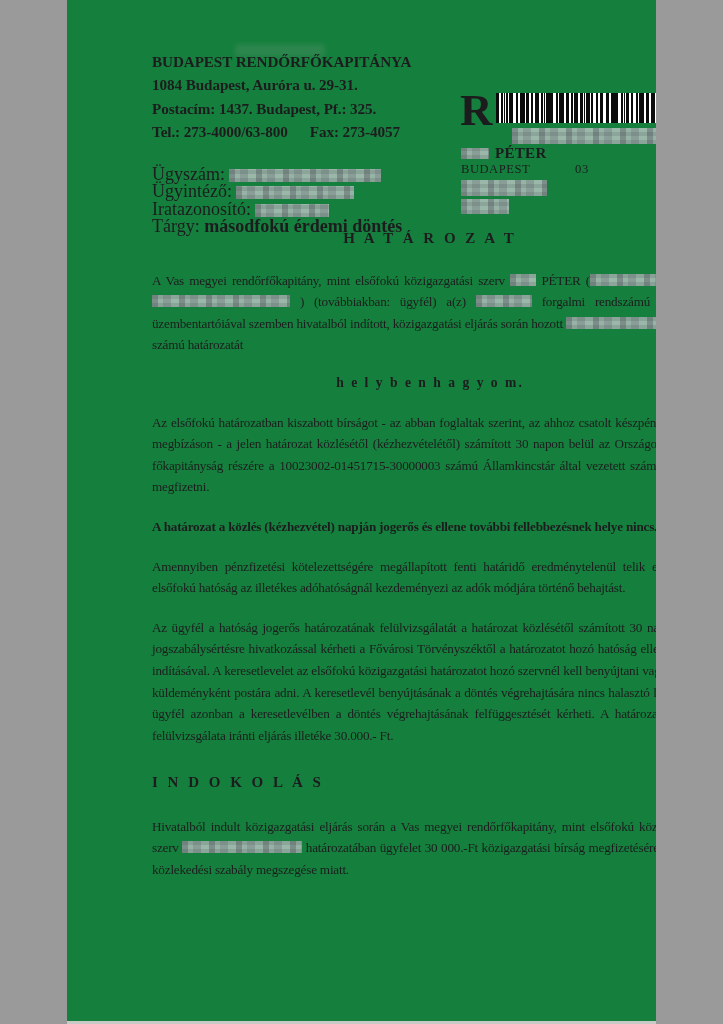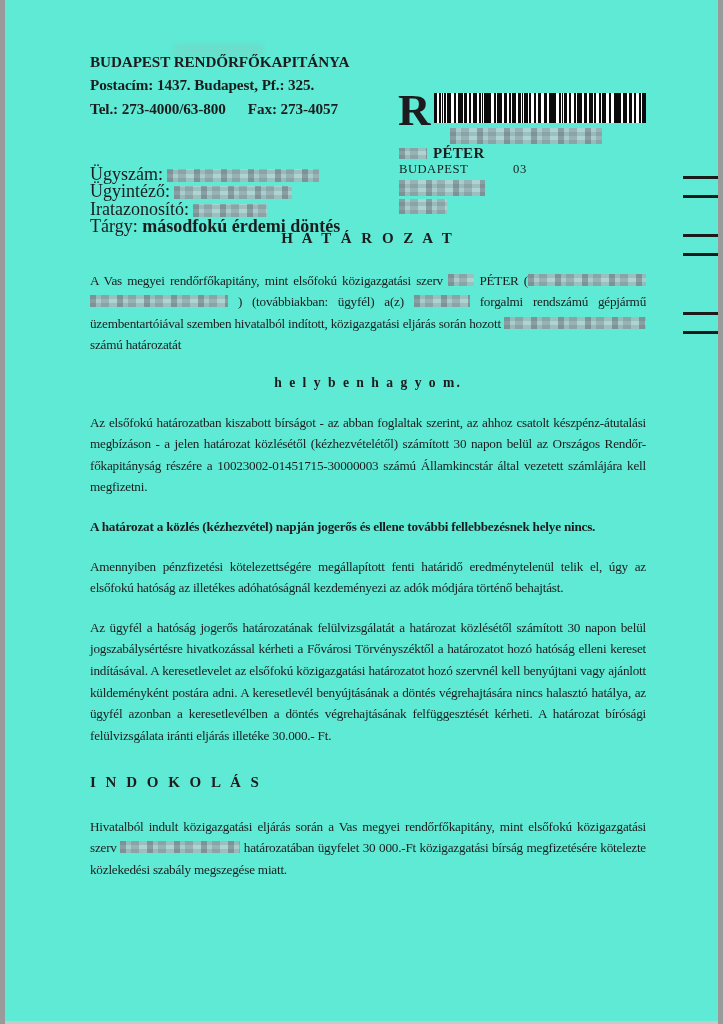--- a/index.html
+++ b/index.html
@@ -1,21 +1,21 @@
 <!DOCTYPE html>
 <html lang="hu"><head>
 <meta charset="utf-8">
 <title>Scanned decision document</title>
 <style>
   html,body{margin:0;padding:0;background:#9a9a9a;}
   .page{
     position:relative;
-    width:713px;height:1024px;
+    width:589px;height:1024px;
     margin:0 auto;
-    background:#5eead4;
+    background:#15803d;
     font-family:"Liberation Serif","DejaVu Serif",serif;
     color:#1c1c1e;
     overflow:hidden;
   }
   
   .smudge{
     position:absolute;left:168px;top:44px;width:90px;height:13px;
     background:rgba(160,160,160,0.16);filter:blur(2px);border-radius:4px;
   }
   .scan-edge-bottom{
@@ -80,20 +80,21 @@
 </style>
 </head>
 <body>
 
 <div class="page">
 
   <div class="smudge"></div>
 
   <div class="letterhead">
     <div>BUDAPEST RENDŐRFŐKAPITÁNYA</div>
+    <div>1084 Budapest, Auróra u. 29-31.</div>
     <div>Postacím: 1437. Budapest, Pf.: 325.</div>
     <div class="telfax">
       <span>Tel.: 273-4000/63-800</span><span>Fax: 273-4057</span>
     </div>
   </div>
 
   <div class="mail-block">
     <div class="r-row">
       <span class="r-letter">R</span>
       <span class="barcode"></span>

